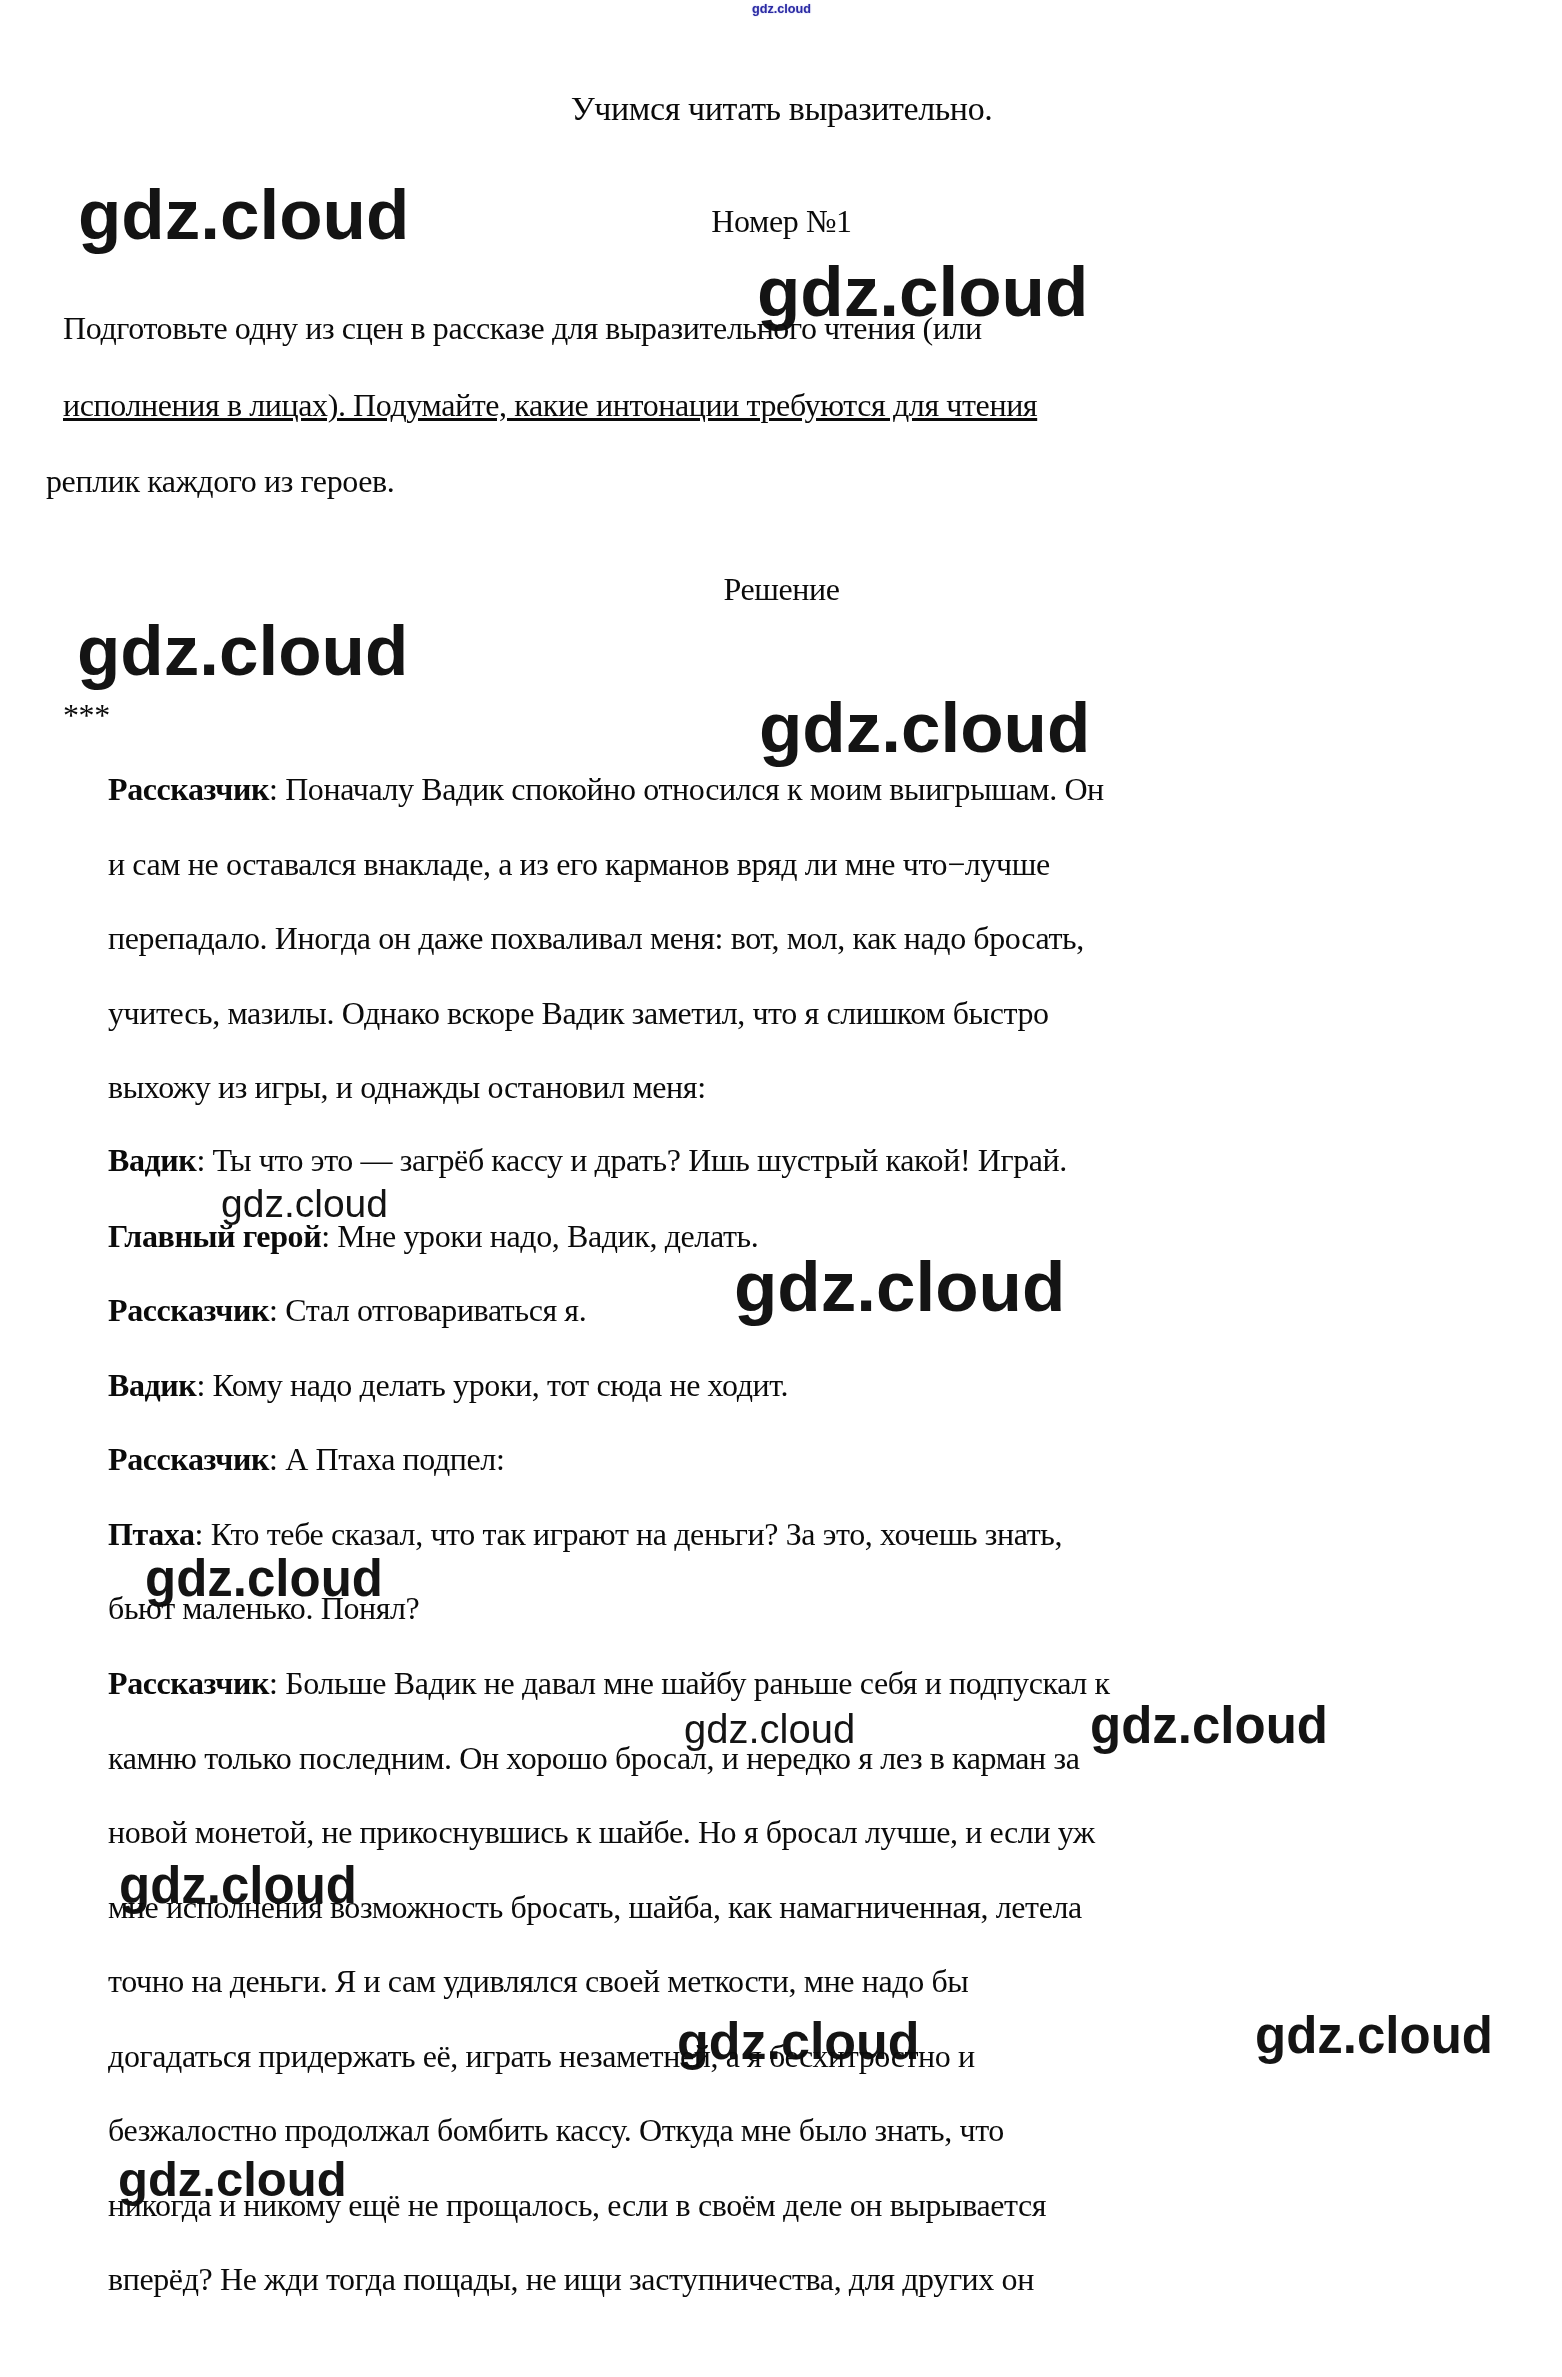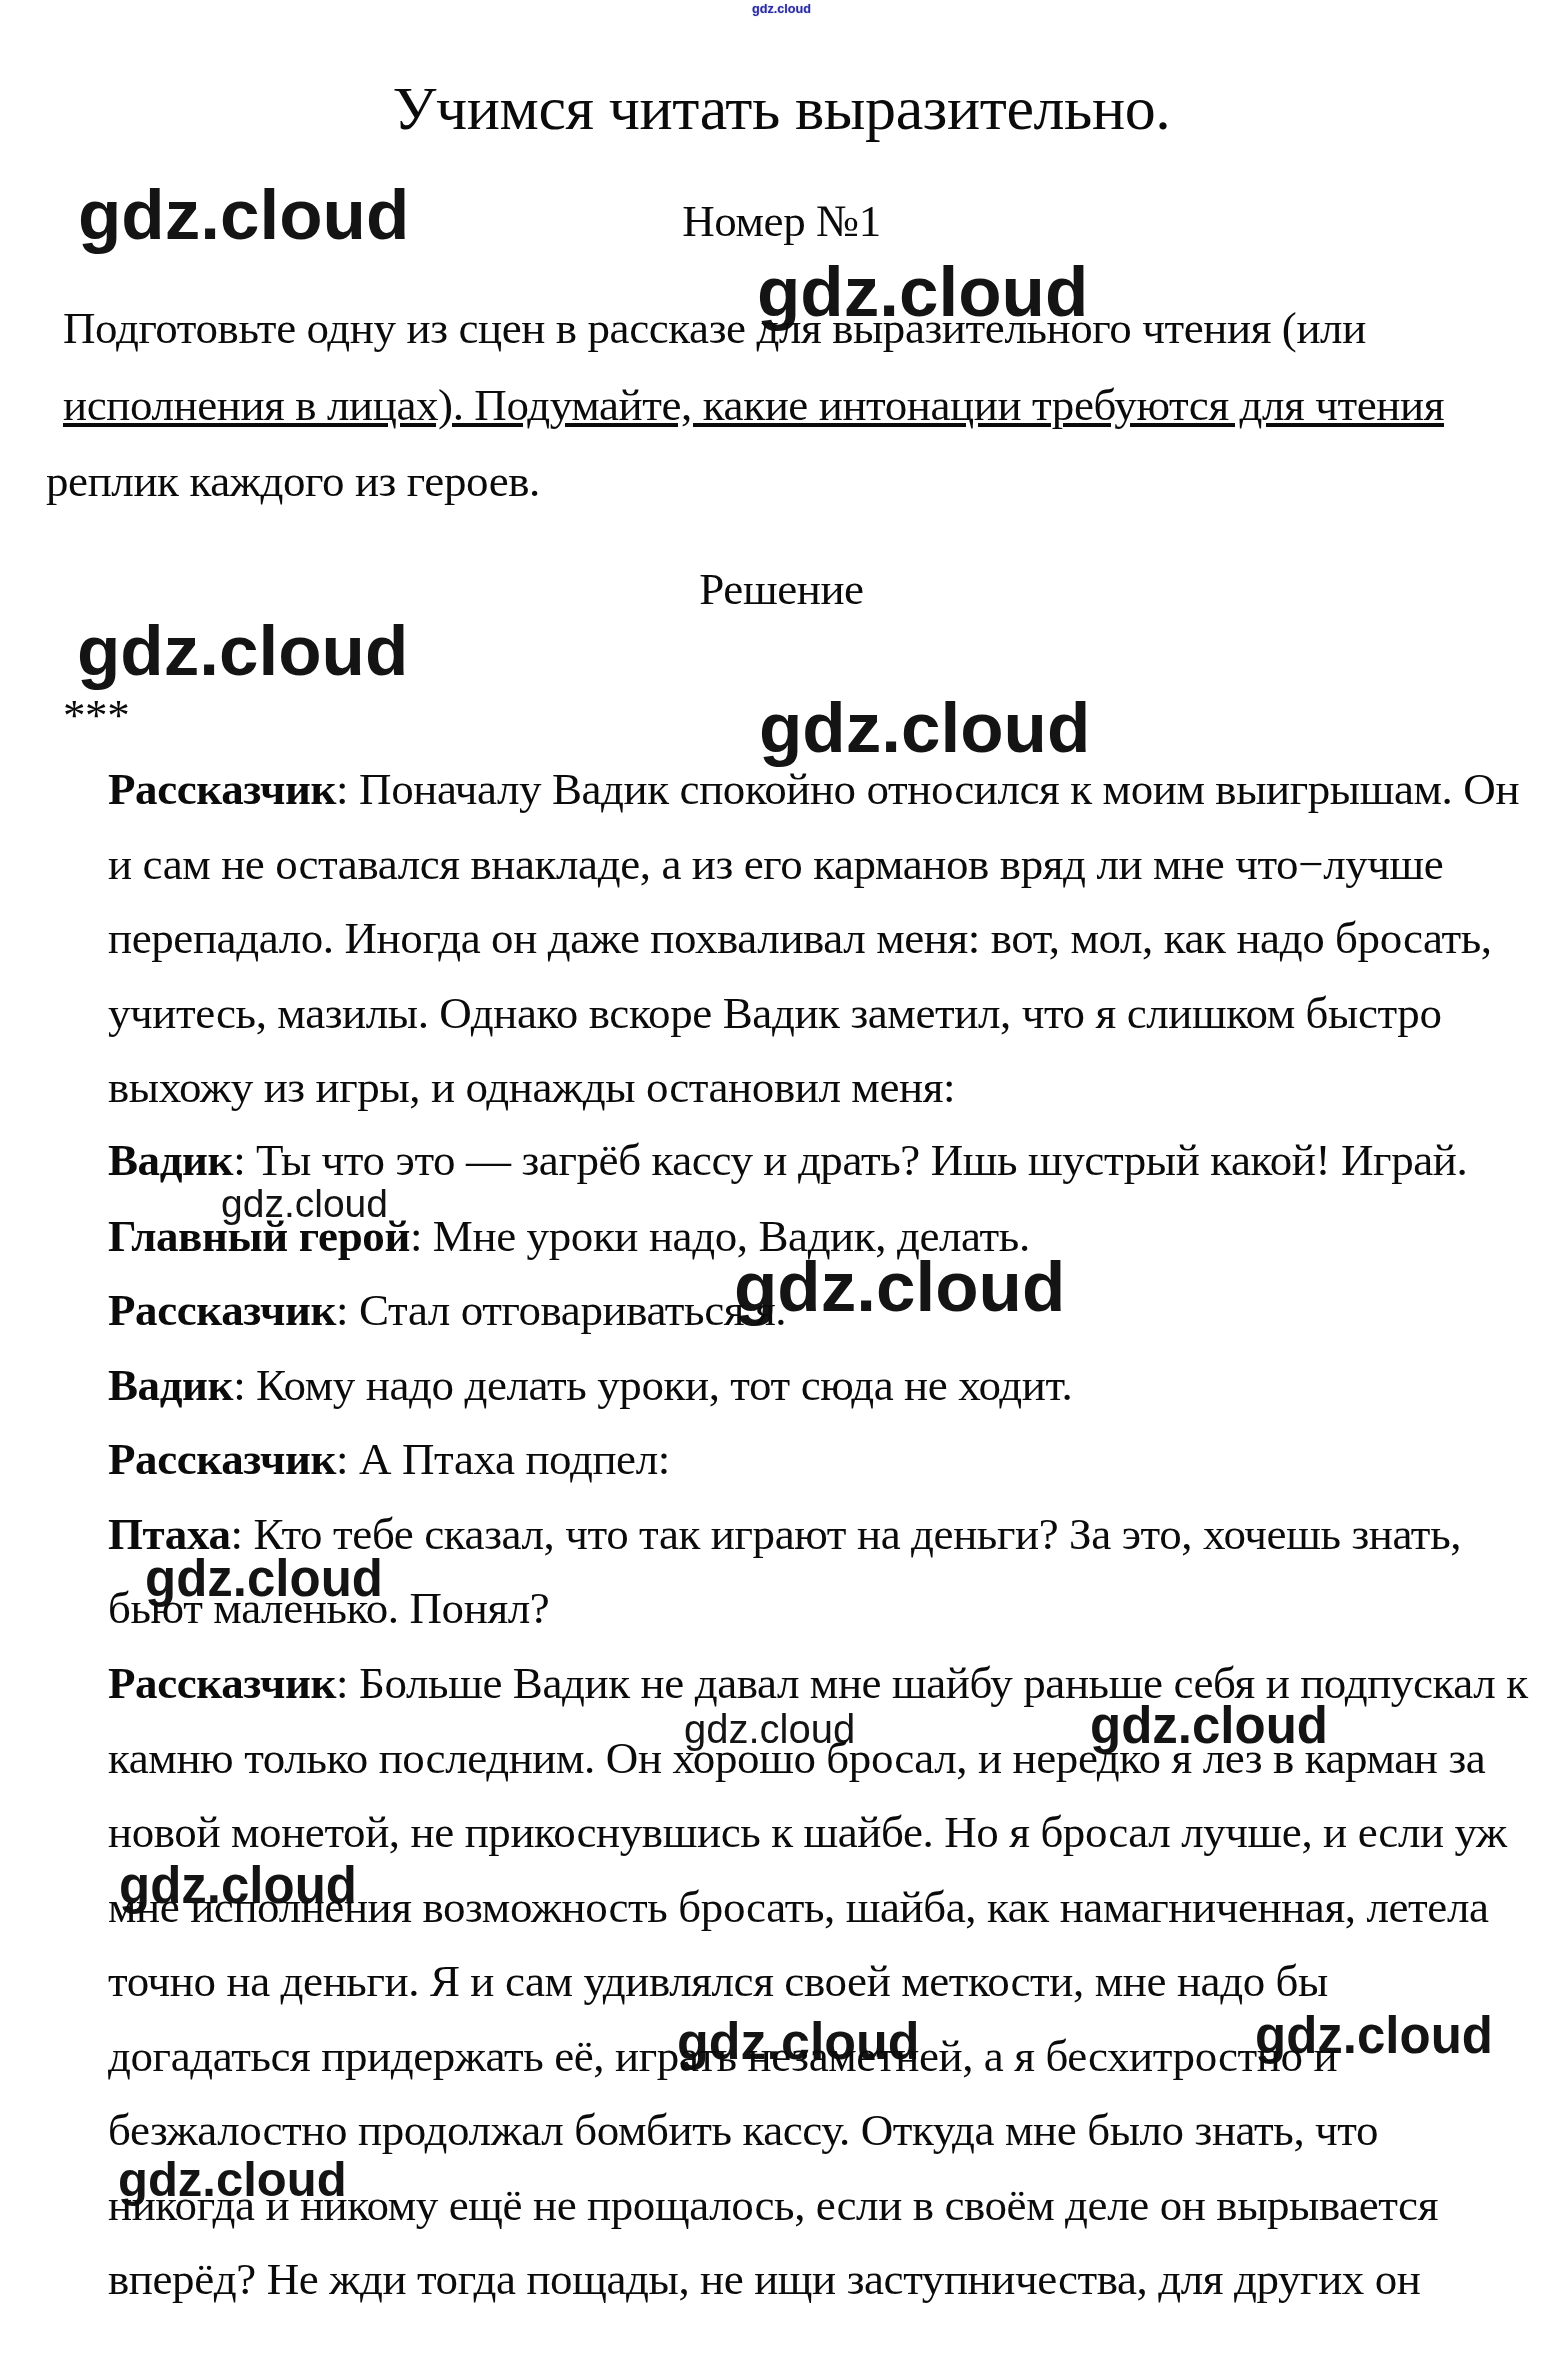--- a/index.html
+++ b/index.html
@@ -8,28 +8,28 @@
     width:1563px;
     height:2377px;
     background:#ffffff;
     overflow:hidden;
     font-family:"Liberation Serif","DejaVu Serif",serif;
     color:#0b0b0b;
   }
   
   .tline{
     position:absolute;
-    font-size:45px;
+    font-size:32px;
     line-height:45px;
     white-space:nowrap;
     letter-spacing:-0.4px;
     color:#0b0b0b;
   }
   .center{left:0;width:100%;text-align:center;}
-  .title{font-size:62px;top:86px;}
+  .title{font-size:34px;top:86px;}
   .numheading{top:199px;}
   .solheading{top:567px;}
   .sep{top:693px;left:63px;}
   .task1{top:306px;left:63px;}
   .task2{top:383px;left:63px;text-decoration:underline;}
   .task3{top:459px;left:46px;}
   .dline{left:63px;}
   .dline b{font-weight:bold;margin-left:45px;}
   
   .wm{

